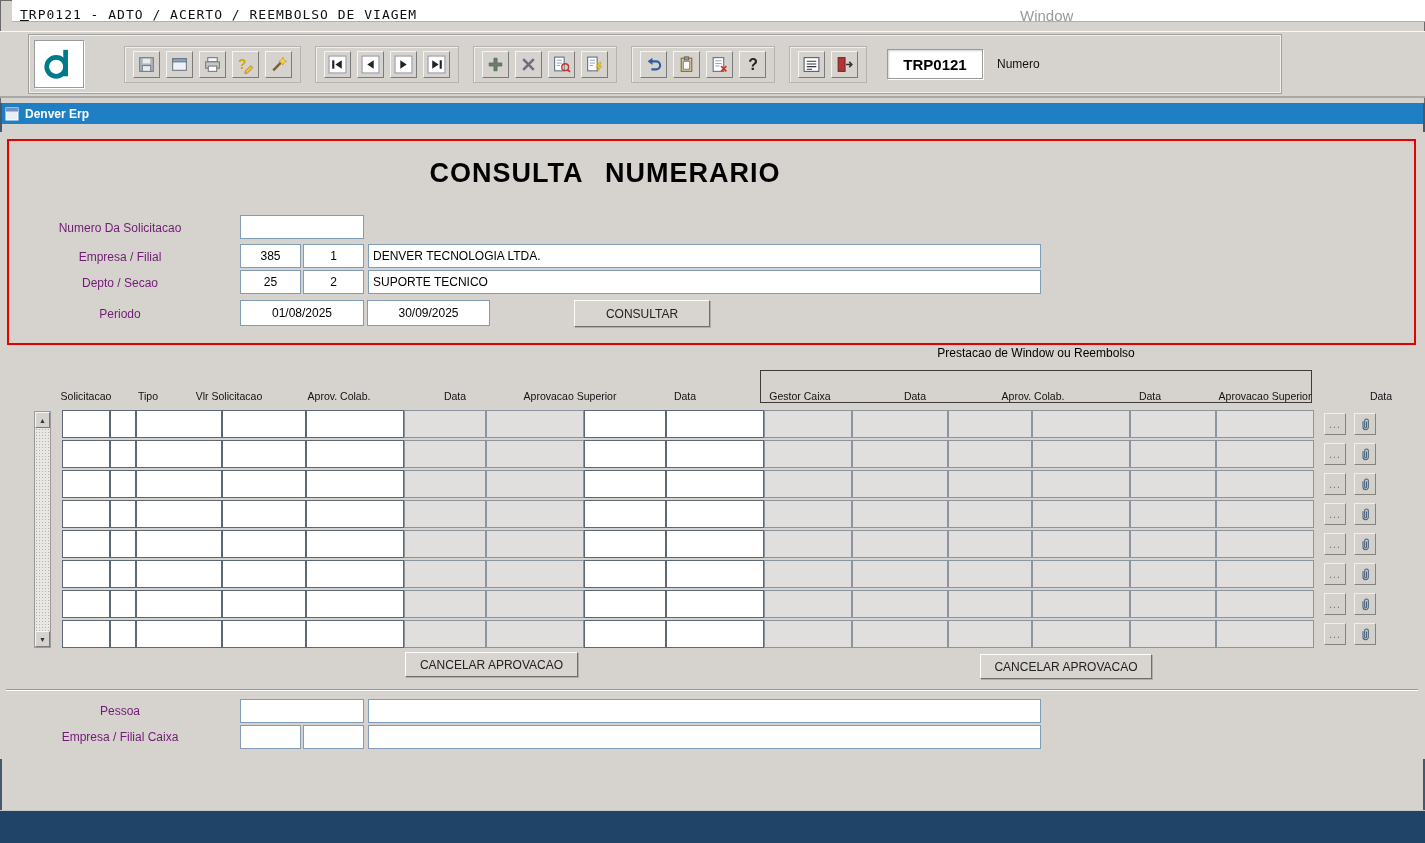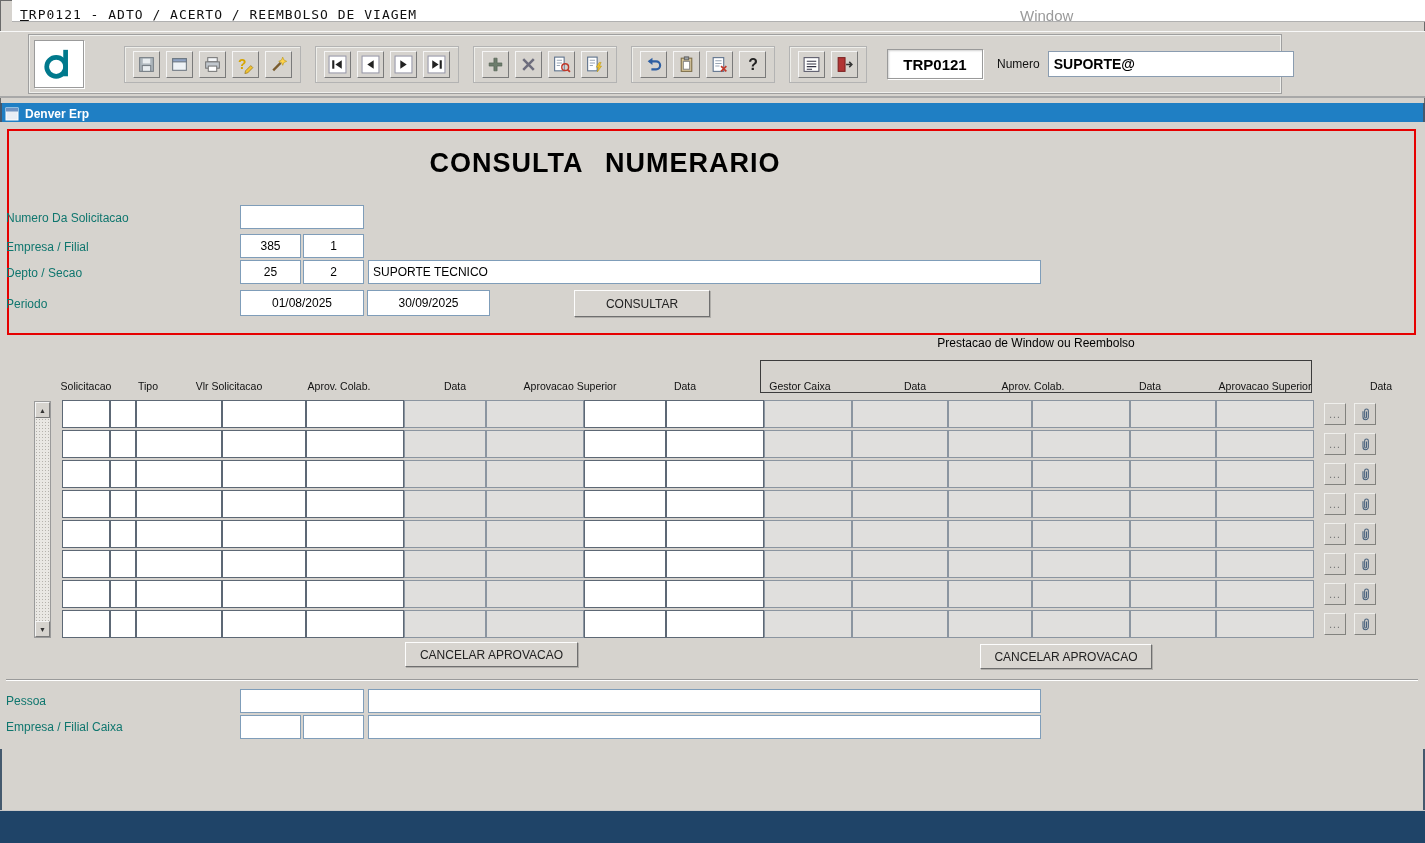--- a/index.html
+++ b/index.html
@@ -27,28 +27,28 @@
   .tbtn svg { width:19px; height:19px; }
   .module-box { width:96px; height:30px; background:#fff; border:1px solid #9a9a9a; box-shadow: inset 1px 1px 2px rgba(0,0,0,.18), 1px 1px 0 #fff; font-weight:bold; font-size:15px; display:flex; align-items:center; justify-content:center; margin:0 14px 0 6px; color:#000; }
   .usuario-label { font-size:12px; color:#111; margin-right:8px; white-space:nowrap; }
   .usuario-input { width:246px; height:26px; border:1px solid #8a9cb0; font-weight:bold; font-size:14px; padding:0 5px; font-family:inherit; color:#000; background:#fff; outline:none; }
 
   
   .titlebar { position:absolute; top:103px; left:0; width:100%; height:21px; background:#1f7fc4; color:#fff; display:flex; align-items:center; padding-left:5px; gap:6px; font-size:12px; font-weight:bold; }
   .titlebar svg { width:14px; height:14px; }
 
   
-  .canvas { position:absolute; top:122px; left:0; width:100%; height:627px; background:#d6d3ce;text-decoration:underline; }
+  .canvas { position:absolute; top:132px; left:0; width:100%; height:627px; background:#d6d3ce;text-decoration:underline; }
   .frame-l { position:absolute; left:0; top:103px; width:2px; height:740px; background:#44596e; }
   .frame-r { position:absolute; right:0; top:103px; width:2px; height:740px; background:#44596e; }
 
   .red-box { position:absolute; left:7px; top:7px; width:1409px; height:206px; border:2px solid #e60000; }
   .form-title { position:absolute; left:10px; top:26px; width:1190px; text-align:center; font-size:27px; font-weight:bold; color:#000; letter-spacing:1px; word-spacing:14px; }
 
-  .lbl { position:absolute; left:6px; width:228px; text-align:left; font-size:12px; color:#0f766e; white-space:nowrap; }
+  .lbl { position:absolute; left:6px; width:228px; text-align:center; font-size:12px; color:#701a75; white-space:nowrap; }
   .fin { position:absolute; height:24px; border:1px solid #7f9db9; background:#fff; font-size:12px; font-family:inherit; padding:0 4px; color:#000; outline:none; }
   .ctr { text-align:center; }
 
   .btn3d { background:#d8d5d0; border:1px solid; border-color:#fdfdfd #6f6f6f #6f6f6f #fdfdfd; box-shadow:1px 1px 0 rgba(64,64,64,.25); font-family:inherit; font-size:12px; color:#222; cursor:pointer; }
 
   .prestacao-label { position:absolute; left:760px; top:214px; width:552px; text-align:center; font-size:12px; color:#000; }
   .right-hdr-box { position:absolute; left:760px; top:238px; width:552px; height:33px; border:1px solid #3c3c3c; }
 
   #grid-header { position:absolute; left:62px; top:252px; display:flex; height:20px;gap:25px; }
   .ghead { position:relative; height:20px; flex:0 0 auto; }
@@ -262,21 +262,20 @@
                 <svg viewBox="0 0 18 18">
                   <rect x="3" y="2.5" width="6.5" height="13" fill="#b23535" stroke="#7c2020"></rect>
                   <path d="M10.5 9h5.5M13.5 6.5L16 9l-2.5 2.5" fill="none" stroke="#333" stroke-width="1.4"></path>
                 </svg>
               </span>
             </button>
           </div>
         </div>
       <div class="module-box">TRP0121</div>
       <span class="usuario-label">Numero</span>
-      <input class="usuario-input" value="SUPORTE@" style="">
     </div>
   </div>
 
   <div class="titlebar">
     <svg viewBox="0 0 14 14">
       <rect x="1" y="1" width="12" height="12" fill="#e8eef5" stroke="#fff"></rect>
       <rect x="1" y="1" width="12" height="3.5" fill="#6f93c2"></rect>
     </svg>
     <span>Denver Erp</span>
   </div>
@@ -291,20 +290,21 @@
 
     <div class="lbl" style="top:89px;">Numero Da Solicitacao</div>
     <div class="lbl" style="top:118px;">Empresa / Filial</div>
     <div class="lbl" style="top:144px;">Depto / Secao</div>
     <div class="lbl" style="top:175px;">Periodo</div>
 
     <input class="fin" style="left: 240px; top: 83px; width: 124px;" value="">
 
     <input class="fin ctr" style="left: 240px; top: 112px; width: 61px;" value="385">
     <input class="fin ctr" style="left: 303px; top: 112px; width: 61px;" value="1">
+    <input class="fin" style="left: 368px; top: 112px; width: 673px;" value="DENVER TECNOLOGIA LTDA.">
 
     <input class="fin ctr" style="left: 240px; top: 138px; width: 61px;" value="25">
     <input class="fin ctr" style="left: 303px; top: 138px; width: 61px;" value="2">
     <input class="fin" style="left: 368px; top: 138px; width: 673px;" value="SUPORTE TECNICO">
 
     <input class="fin ctr" style="left: 240px; top: 168px; width: 124px; height: 26px;" value="01/08/2025">
     <input class="fin ctr" style="left: 367px; top: 168px; width: 123px; height: 26px;" value="30/09/2025">
     <button class="btn3d" style="position:absolute; left:574px; top:168px; width:136px; height:27px;">CONSULTAR</button>
 
     <div class="prestacao-label">Prestacao de Window ou Reembolso</div>

